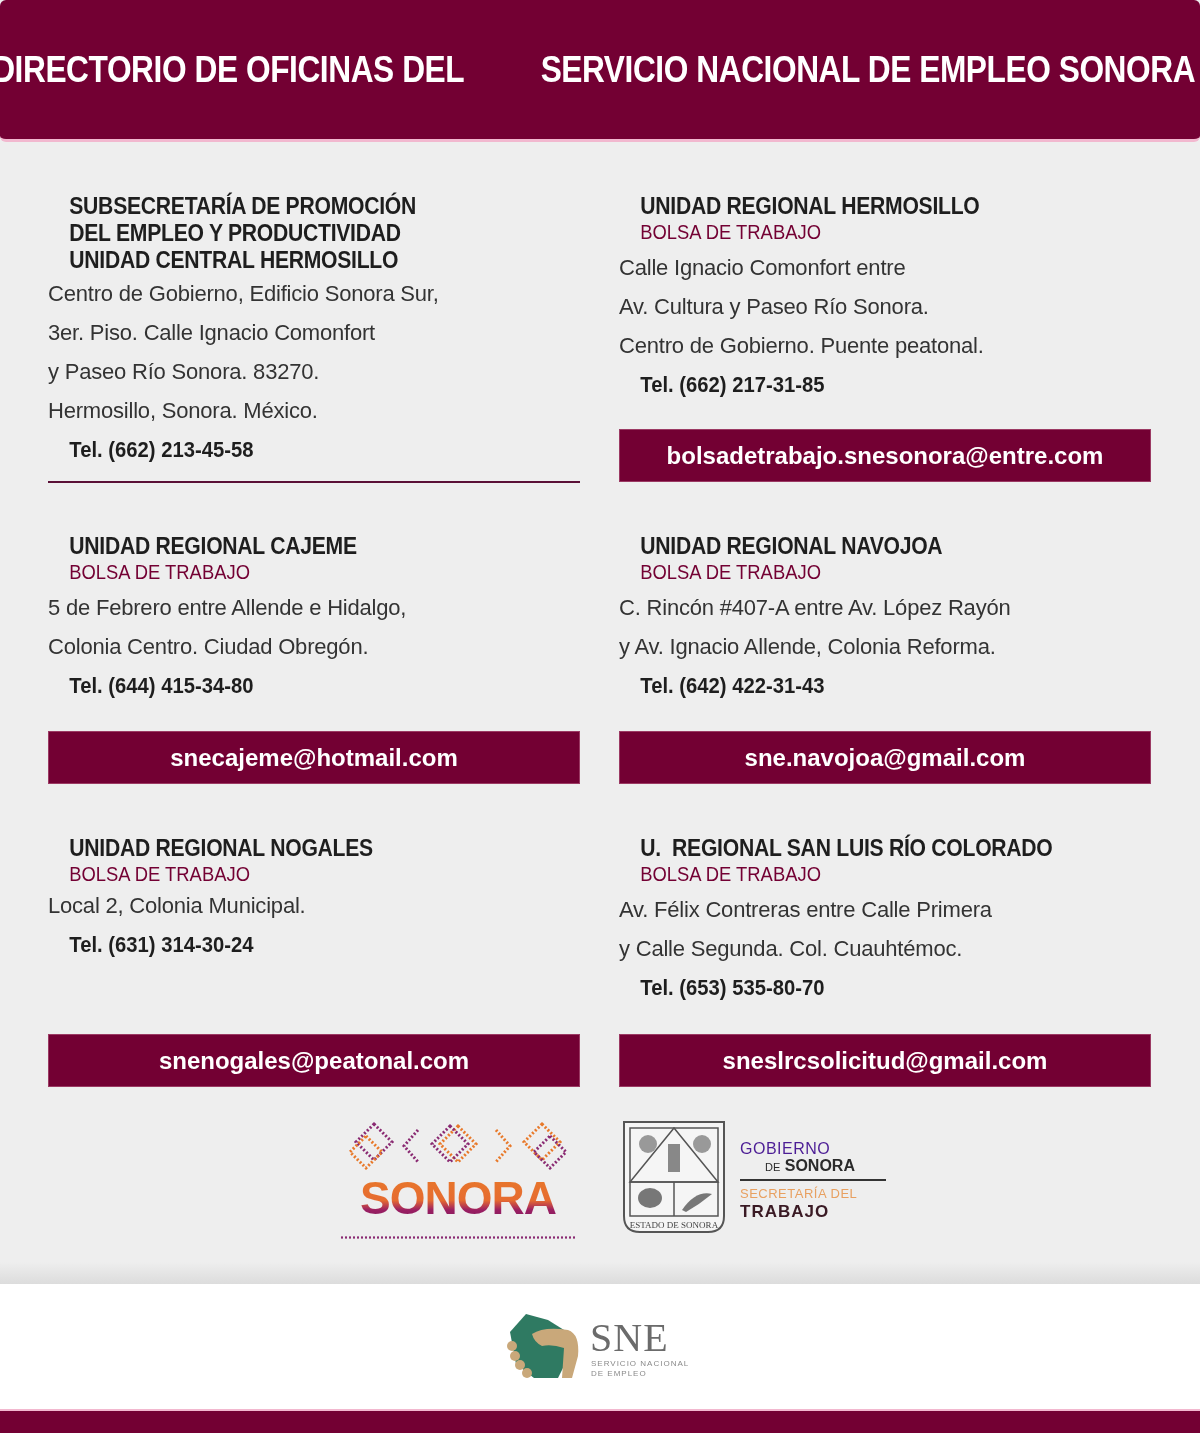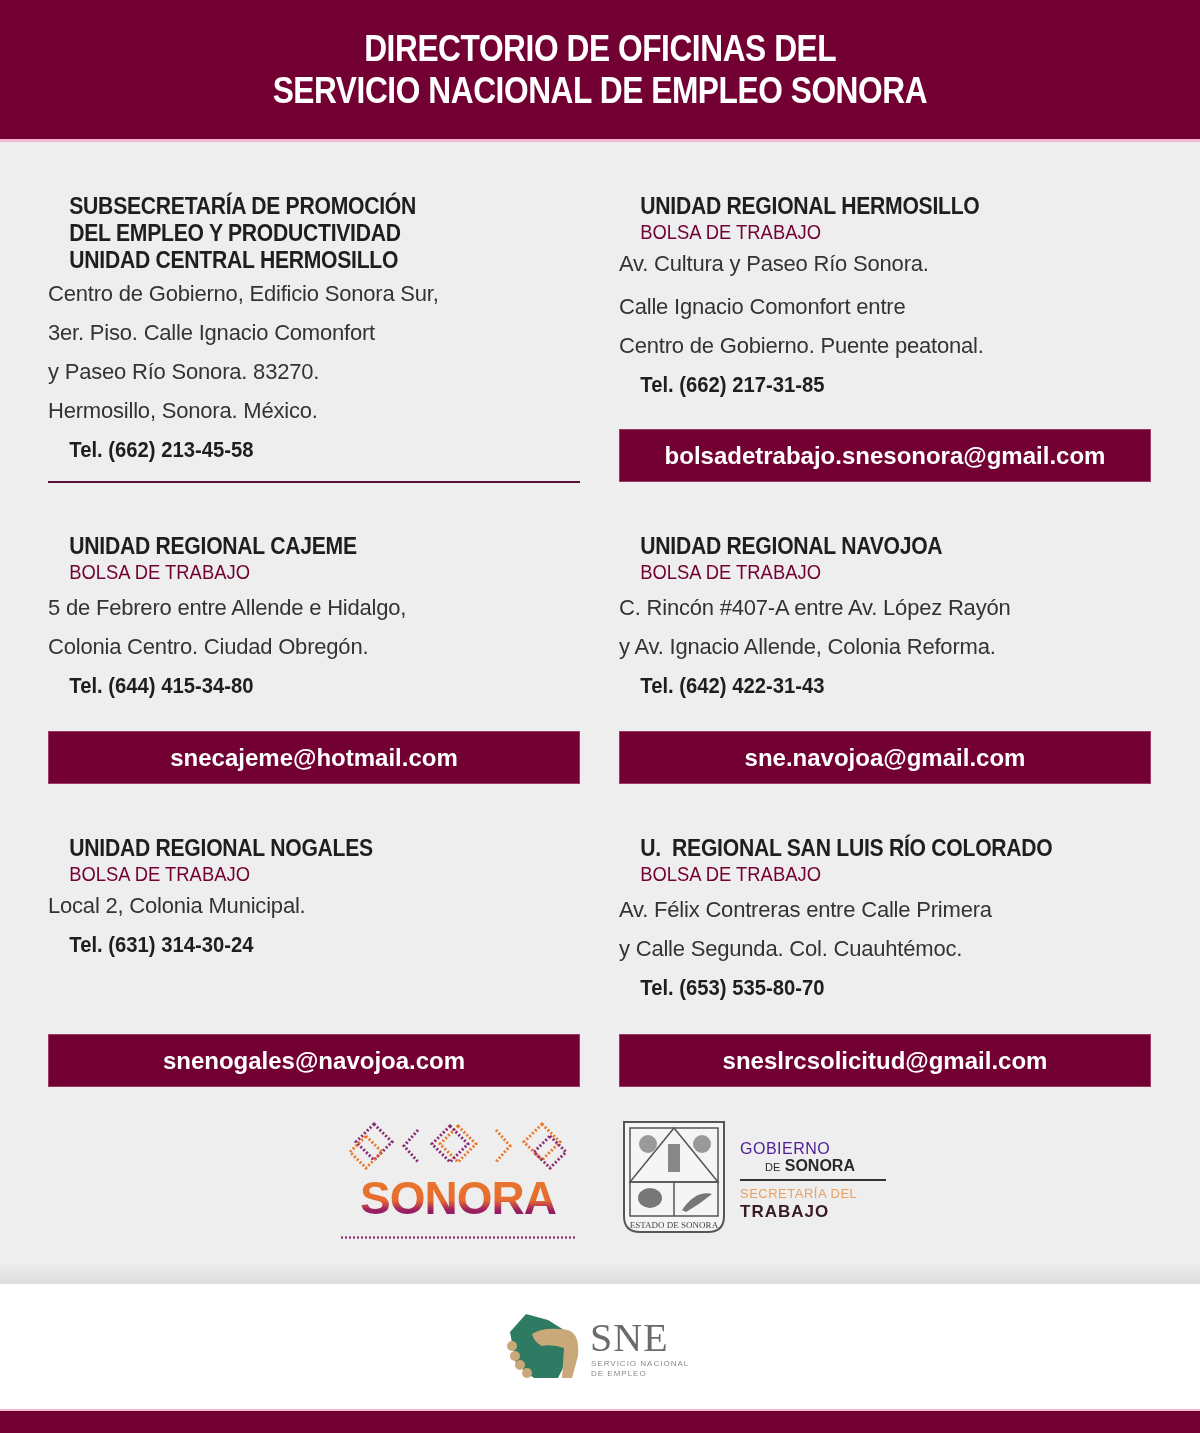--- a/index.html
+++ b/index.html
@@ -8,22 +8,23 @@
     font-family: "Liberation Sans", "DejaVu Sans", sans-serif;
     background: #eeeeee;
     color: #2a2a2a;
     position: relative;
     overflow: hidden;
   }
   .header {
     position: absolute; left: 0; top: 0; width: 1200px; height: 142px;
     background: #730033;
     border-bottom: 3px solid #f2b8cf;
-    display: flex; flex-direction: column; align-items: center; justify-content: center;
+    display: flex; flex-direction: row; align-items: center; justify-content: center;
     color: #ffffff;
+    border-radius: 6px;
   }
   .header .line {
     font-family: "Liberation Sans", sans-serif;
     font-weight: bold;
     font-size: 36px;
     line-height: 42px;
     letter-spacing: -0.5px;
     transform: scaleX(0.88);
     white-space: nowrap;
   }
@@ -166,26 +167,26 @@
   <div class="addr">3er. Piso. Calle Ignacio Comonfort</div>
   <div class="addr">y Paseo Río Sonora. 83270.</div>
   <div class="addr">Hermosillo, Sonora. México.</div>
   <div class="tel">Tel. (662) 213-45-58</div>
 </div>
 <div class="divider"></div>
 
 <div class="office" style="left:619px; top:193px;">
   <div class="title">UNIDAD REGIONAL HERMOSILLO</div>
   <div class="subtitle">BOLSA DE TRABAJO</div>
+  <div class="addr addr-first">Calle Ignacio Comonfort entre</div>
   <div class="addr">Av. Cultura y Paseo Río Sonora.</div>
-  <div class="addr addr-first">Calle Ignacio Comonfort entre</div>
   <div class="addr">Centro de Gobierno. Puente peatonal.</div>
   <div class="tel">Tel. (662) 217-31-85</div>
 </div>
-<a class="email-box" style="left:619px; top:429px;">bolsadetrabajo.snesonora@gmail.com</a>
+<a class="email-box" style="left:619px; top:429px;">bolsadetrabajo.snesonora@entre.com</a>
 
 <div class="office" style="left:48px; top:533px;">
   <div class="title">UNIDAD REGIONAL CAJEME</div>
   <div class="subtitle">BOLSA DE TRABAJO</div>
   <div class="addr addr-first">5 de Febrero entre Allende e Hidalgo,</div>
   <div class="addr">Colonia Centro. Ciudad Obregón.</div>
   <div class="tel">Tel. (644) 415-34-80</div>
 </div>
 <a class="email-box" style="left:48px; top:731px;">snecajeme@hotmail.com</a>
 
@@ -197,21 +198,21 @@
   <div class="tel">Tel. (642) 422-31-43</div>
 </div>
 <a class="email-box" style="left:619px; top:731px;">sne.navojoa@gmail.com</a>
 
 <div class="office" style="left:48px; top:835px;">
   <div class="title">UNIDAD REGIONAL NOGALES</div>
   <div class="subtitle">BOLSA DE TRABAJO</div>
   <div class="addr">Local 2, Colonia Municipal.</div>
   <div class="tel">Tel. (631) 314-30-24</div>
 </div>
-<a class="email-box" style="left:48px; top:1034px;">snenogales@navojoa.com</a>
+<a class="email-box" style="left:48px; top:1034px;">snenogales@peatonal.com</a>
 
 <div class="office" style="left:619px; top:835px;">
   <div class="title" style="white-space:pre;">U.  REGIONAL SAN LUIS RÍO COLORADO</div>
   <div class="subtitle">BOLSA DE TRABAJO</div>
   <div class="addr addr-first">Av. Félix Contreras entre Calle Primera</div>
   <div class="addr">y Calle Segunda. Col. Cuauhtémoc.</div>
   <div class="tel">Tel. (653) 535-80-70</div>
 </div>
 <a class="email-box" style="left:619px; top:1034px;">sneslrcsolicitud@gmail.com</a>
 

